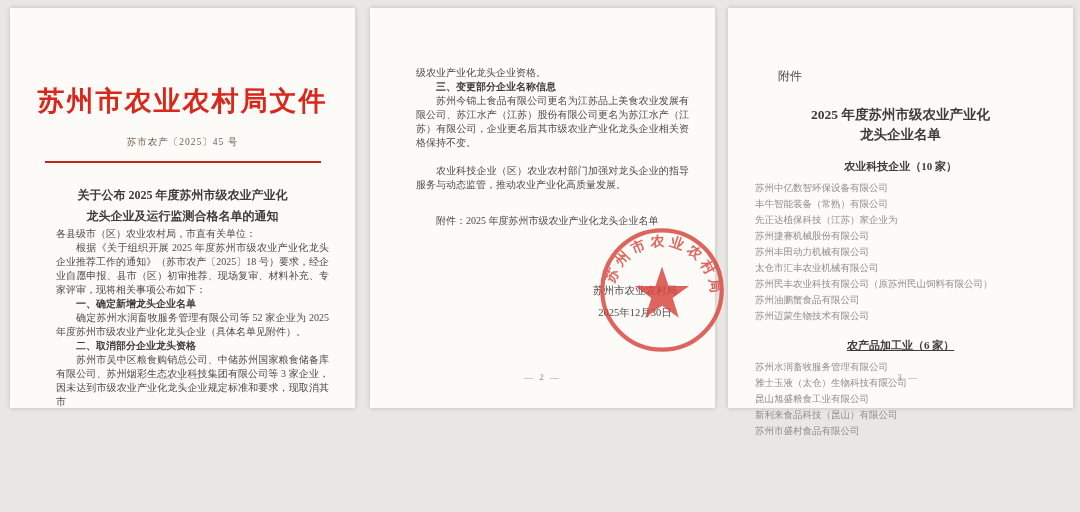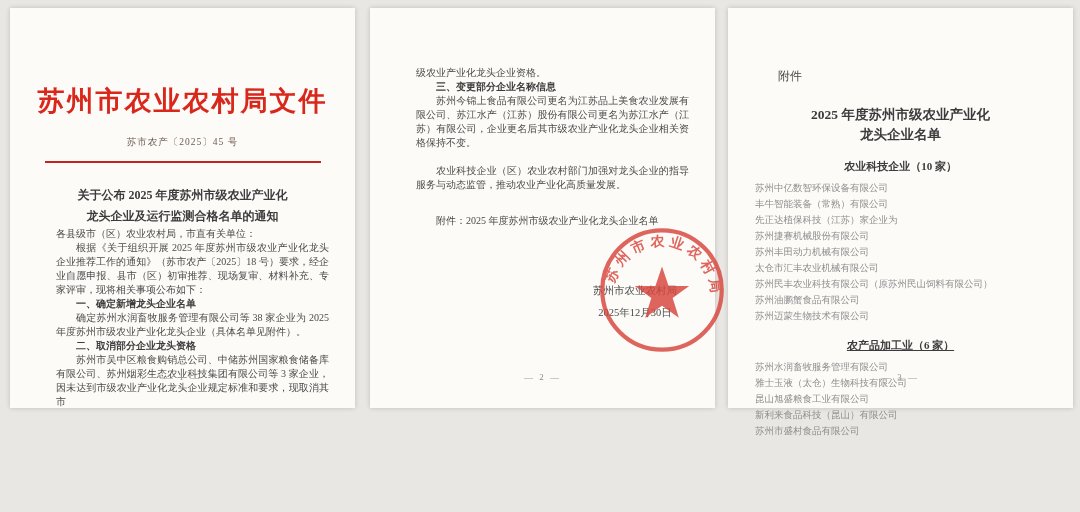--- a/index.html
+++ b/index.html
@@ -87,21 +87,21 @@
     <div class="doc-number">苏市农产〔2025〕45 号</div>
     <hr class="red-rule">
     <div class="doc-title">
       <div>关于公布 2025 年度苏州市级农业产业化</div>
       <div>龙头企业及运行监测合格名单的通知</div>
     </div>
     <div class="body-block">
       <p class="para salutation" style="text-indent:0;">各县级市（区）农业农村局，市直有关单位：</p>
       <p class="para">根据《关于组织开展 2025 年度苏州市级农业产业化龙头企业推荐工作的通知》（苏市农产〔2025〕18 号）要求，经企业自愿申报、县市（区）初审推荐、现场复审、材料补充、专家评审，现将相关事项公布如下：</p>
       <p class="sec-heading">一、确定新增龙头企业名单</p>
-      <p class="para">确定苏州水润畜牧服务管理有限公司等 38 家企业为 2025 年度苏州市级农业产业化龙头企业（具体名单见附件）。</p>
+      <p class="para">确定苏州水润畜牧服务管理有限公司等 52 家企业为 2025 年度苏州市级农业产业化龙头企业（具体名单见附件）。</p>
       <p class="sec-heading">二、取消部分企业龙头资格</p>
       <p class="para">苏州市吴中区粮食购销总公司、中储苏州国家粮食储备库有限公司、苏州烟彩生态农业科技集团有限公司等 3 家企业，因未达到市级农业产业化龙头企业规定标准和要求，现取消其市</p>
     </div>
     <div class="page-number">— 1 —</div>
   </div>
 
   <div class="page" id="page-2">
     <div class="body-block">
       <p class="para" style="text-indent:0;">级农业产业化龙头企业资格。</p>
       <p class="sec-heading">三、变更部分企业名称信息</p>

